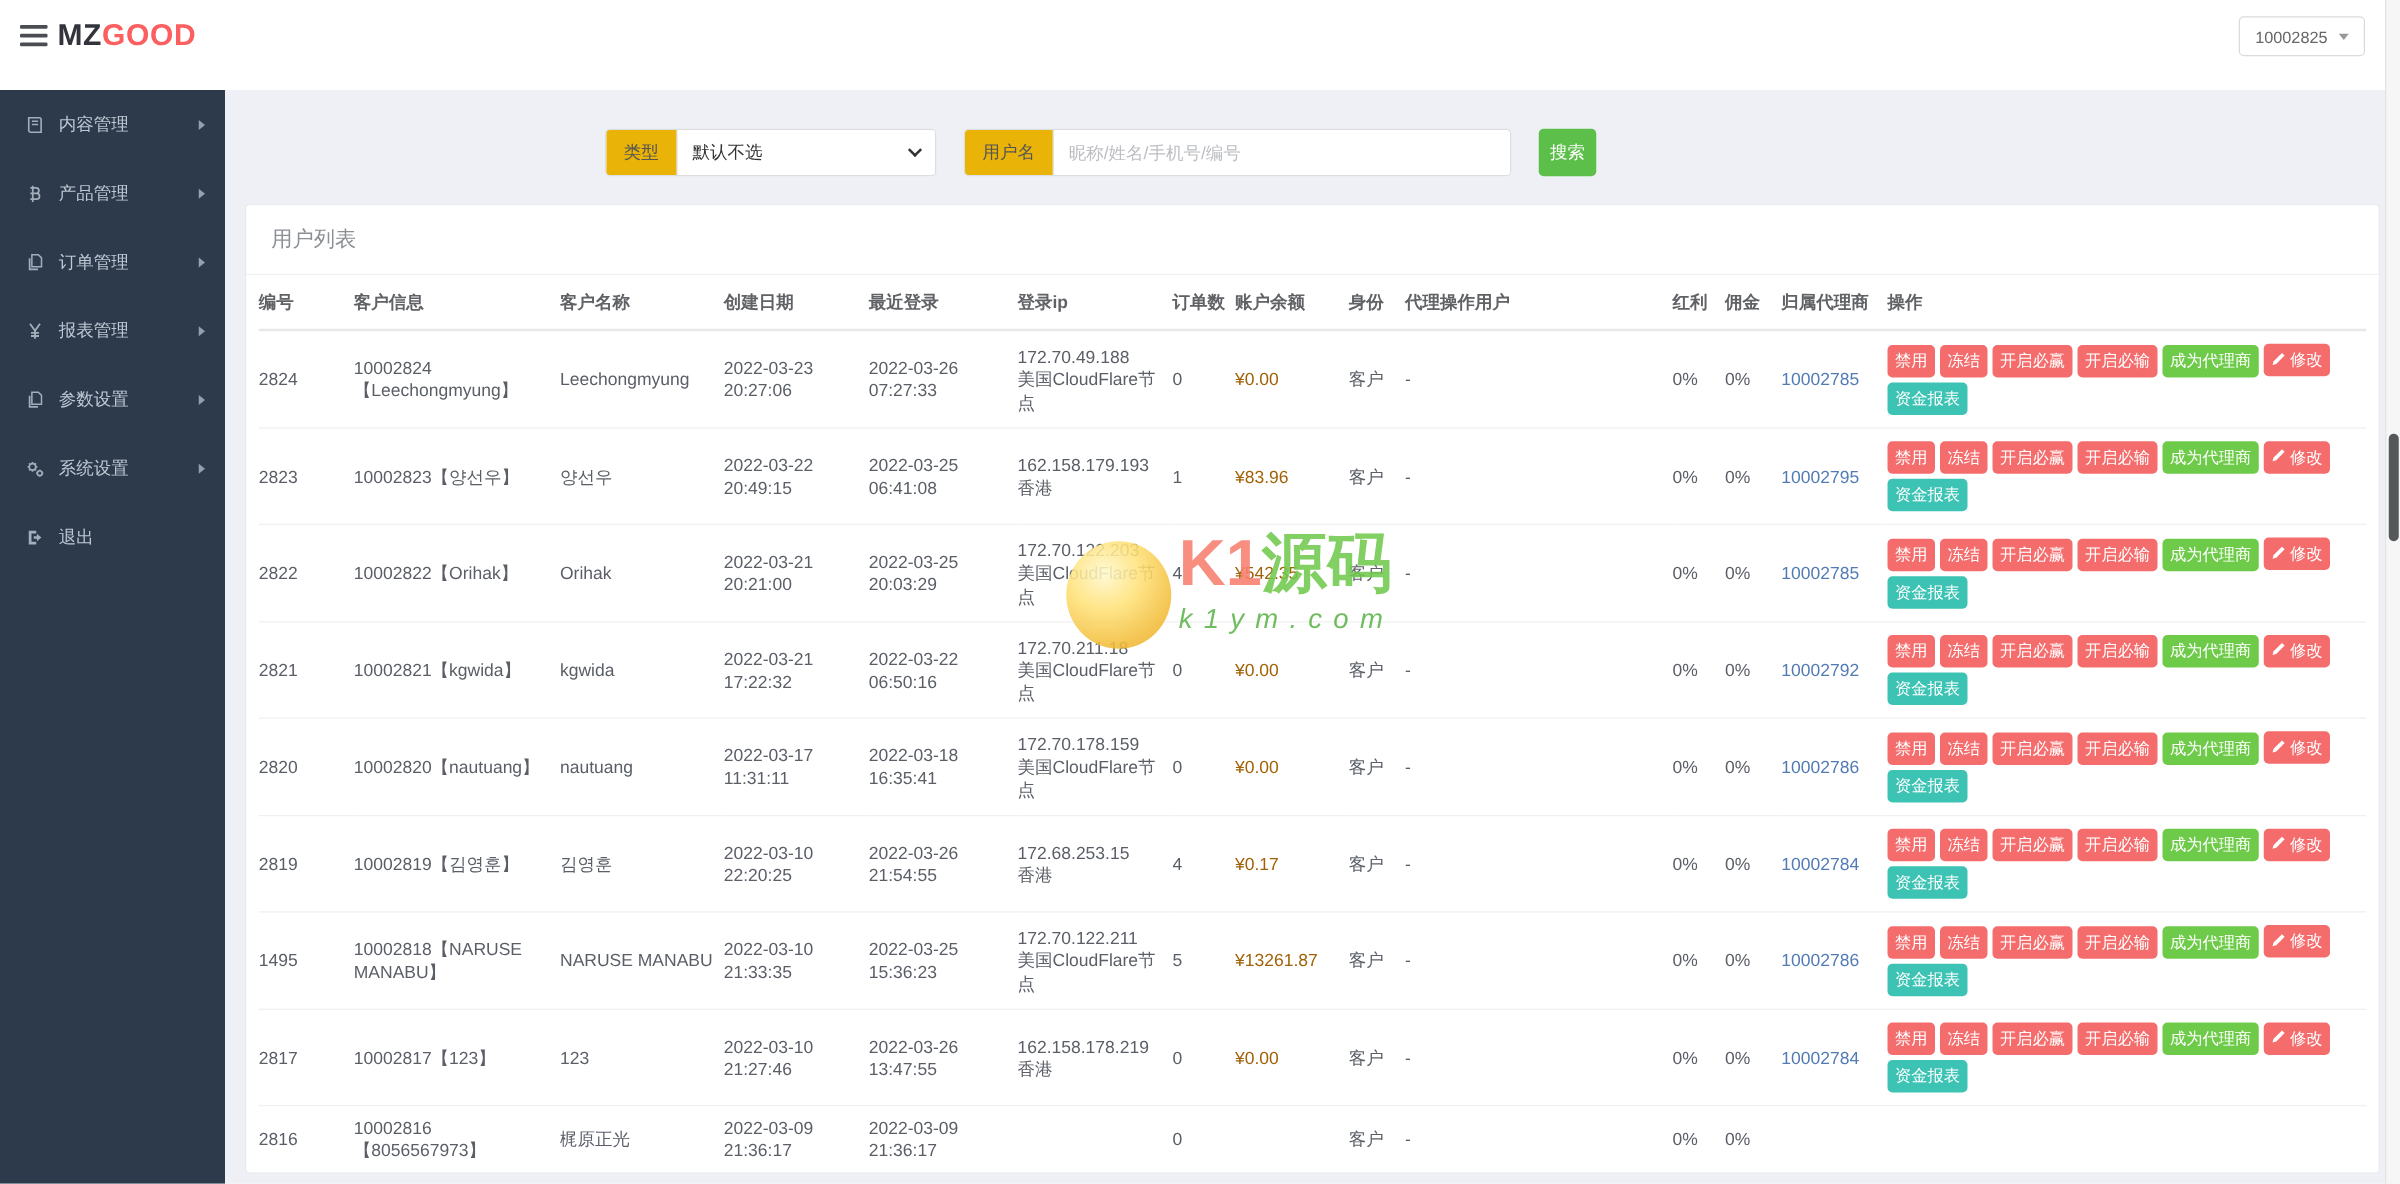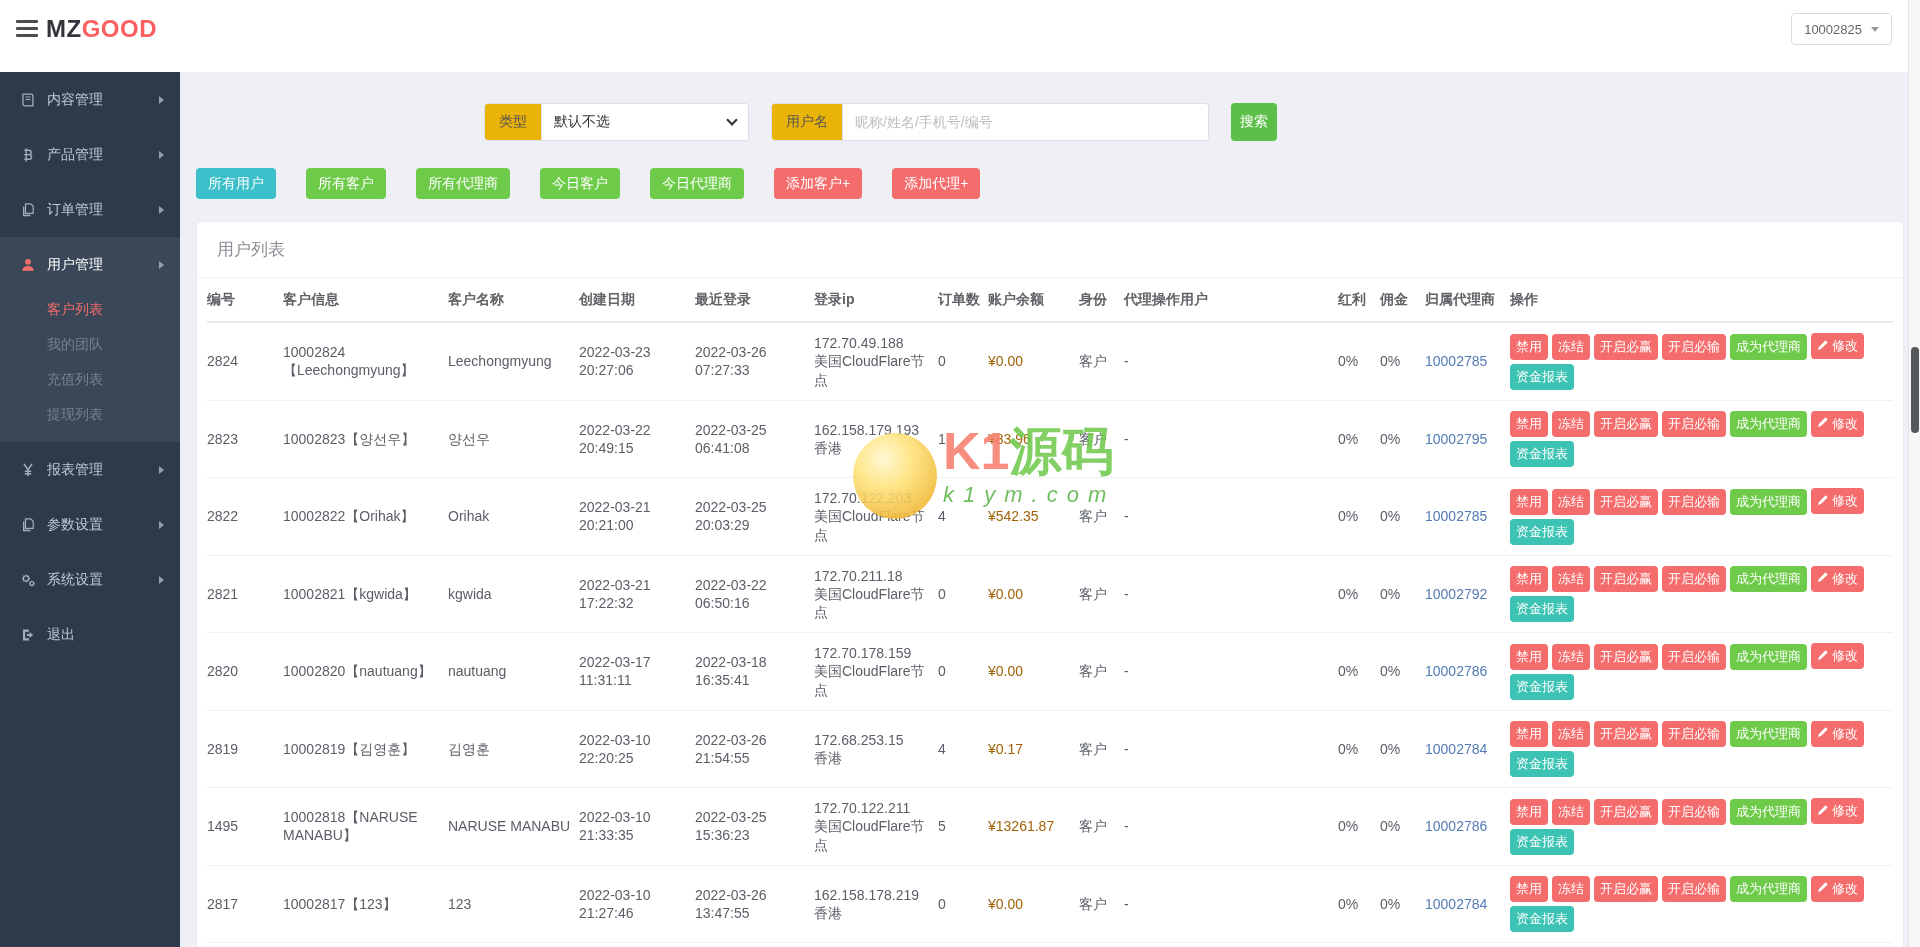--- a/index.html
+++ b/index.html
@@ -107,36 +107,20 @@
     <div class="side-item">
       <span class="icon">
         <svg width="16" height="16" viewBox="0 0 16 16">
           <path d="M5.5 1.8h5.2l2.5 2.5v7H5.5z" fill="none" stroke="#a3adbb" stroke-width="1.2"></path>
           <path d="M3 4.5h1.4v8.3h6v1.4H3z" fill="#a3adbb"></path>
         </svg>
       </span>
       <span class="lbl">订单管理</span>
       <span class="caret"></span>
     </div>
-    <div class="side-group">
-      <div class="side-item">
-        <span class="icon">
-          <svg width="16" height="16" viewBox="0 0 16 16">
-            <circle cx="8" cy="4.8" r="2.9" fill="#f56c6c"></circle>
-            <path d="M2.3 13.8c0-3.1 2.6-4.7 5.7-4.7s5.7 1.6 5.7 4.7z" fill="#f56c6c"></path>
-          </svg>
-        </span>
-        <span class="lbl">用户管理</span>
-        <span class="caret"></span>
-      </div>
-      <div class="sub-item active">客户列表</div>
-      <div class="sub-item">我的团队</div>
-      <div class="sub-item">充值列表</div>
-      <div class="sub-item">提现列表</div>
-    </div>
     <div class="side-item">
       <span class="icon">
         <svg width="16" height="16" viewBox="0 0 16 16">
           <path d="M4 2l4 5.6L12 2M8 7.6V14M4.8 9.3h6.4M4.8 11.8h6.4" fill="none" stroke="#a3adbb" stroke-width="1.5"></path>
         </svg>
       </span>
       <span class="lbl">报表管理</span>
       <span class="caret"></span>
     </div>
     <div class="side-item">
@@ -183,29 +167,20 @@
         <span class="chev"></span>
       </div>
     </div>
     <div class="igroup">
       <span class="iaddon">用户名</span>
       <input class="text-input" placeholder="昵称/姓名/手机号/编号" style="">
     </div>
     <button class="search-btn">搜索</button>
   </div>
 
-  <div class="quick-bar" id="quick-bar">
-      <button class="qbtn teal">所有用户</button>
-      <button class="qbtn green">所有客户</button>
-      <button class="qbtn green">所有代理商</button>
-      <button class="qbtn green">今日客户</button>
-      <button class="qbtn green">今日代理商</button>
-      <button class="qbtn red">添加客户+</button>
-      <button class="qbtn red">添加代理+</button>
-    </div>
 
   <div class="panel">
     <div class="panel-title">用户列表</div>
     <div class="table-wrap">
       <table id="user-table">
           <colgroup>
             <col style="width: 76px;">
             <col style="width: 165px;">
             <col style="width: 131px;">
             <col style="width: 116px;">

